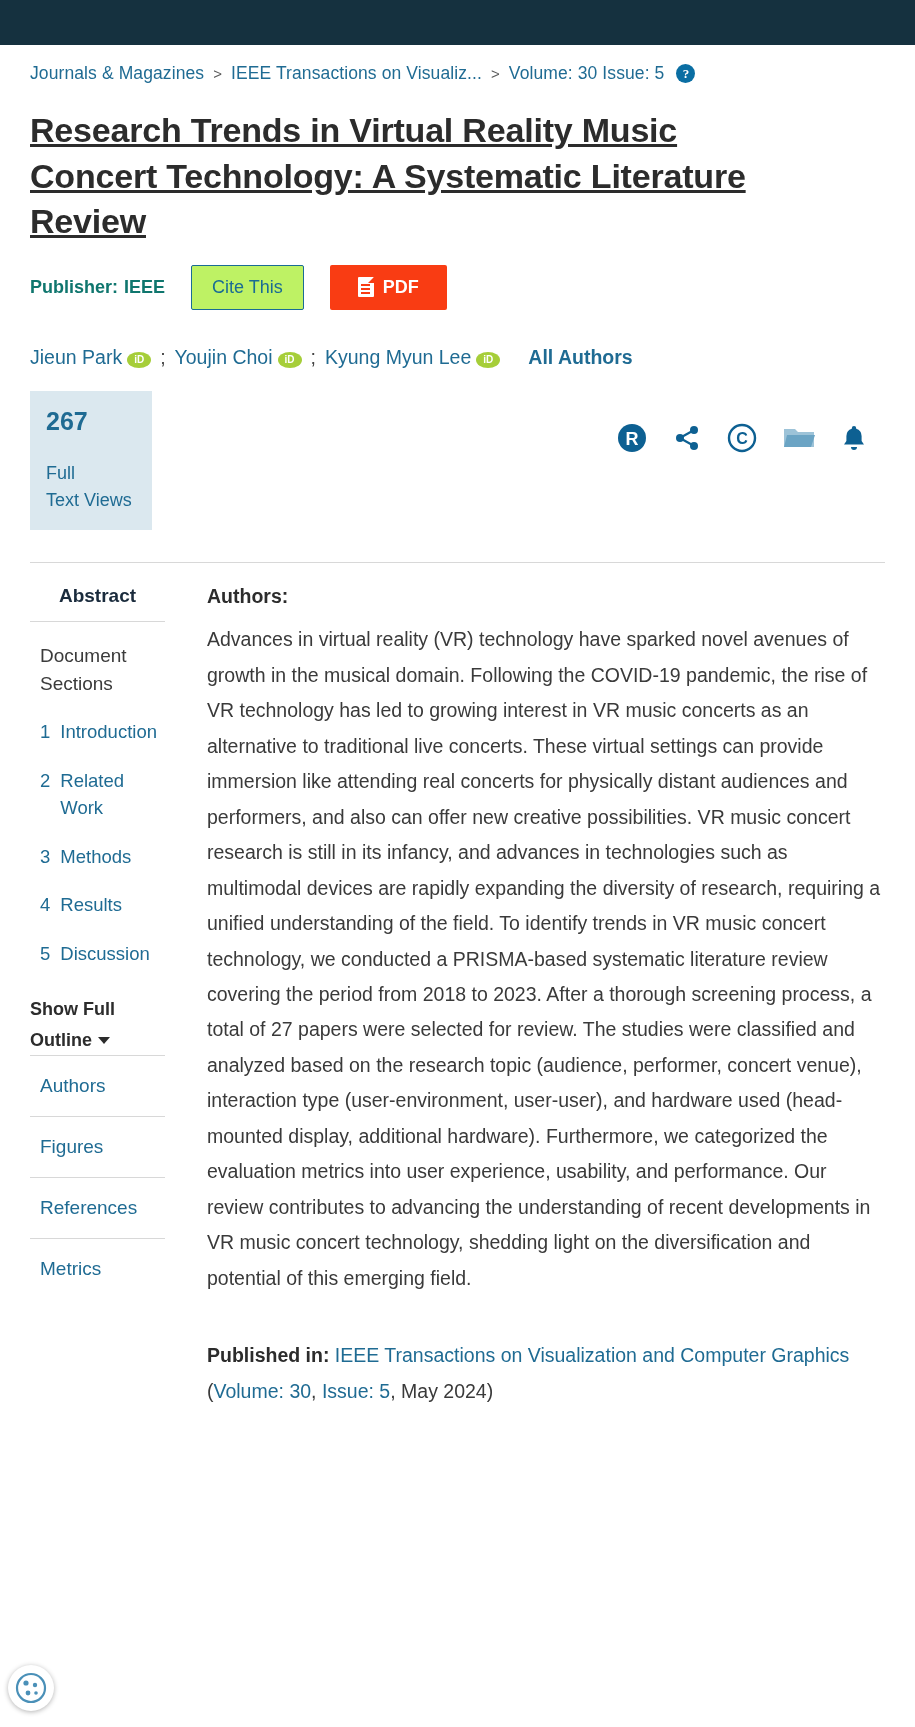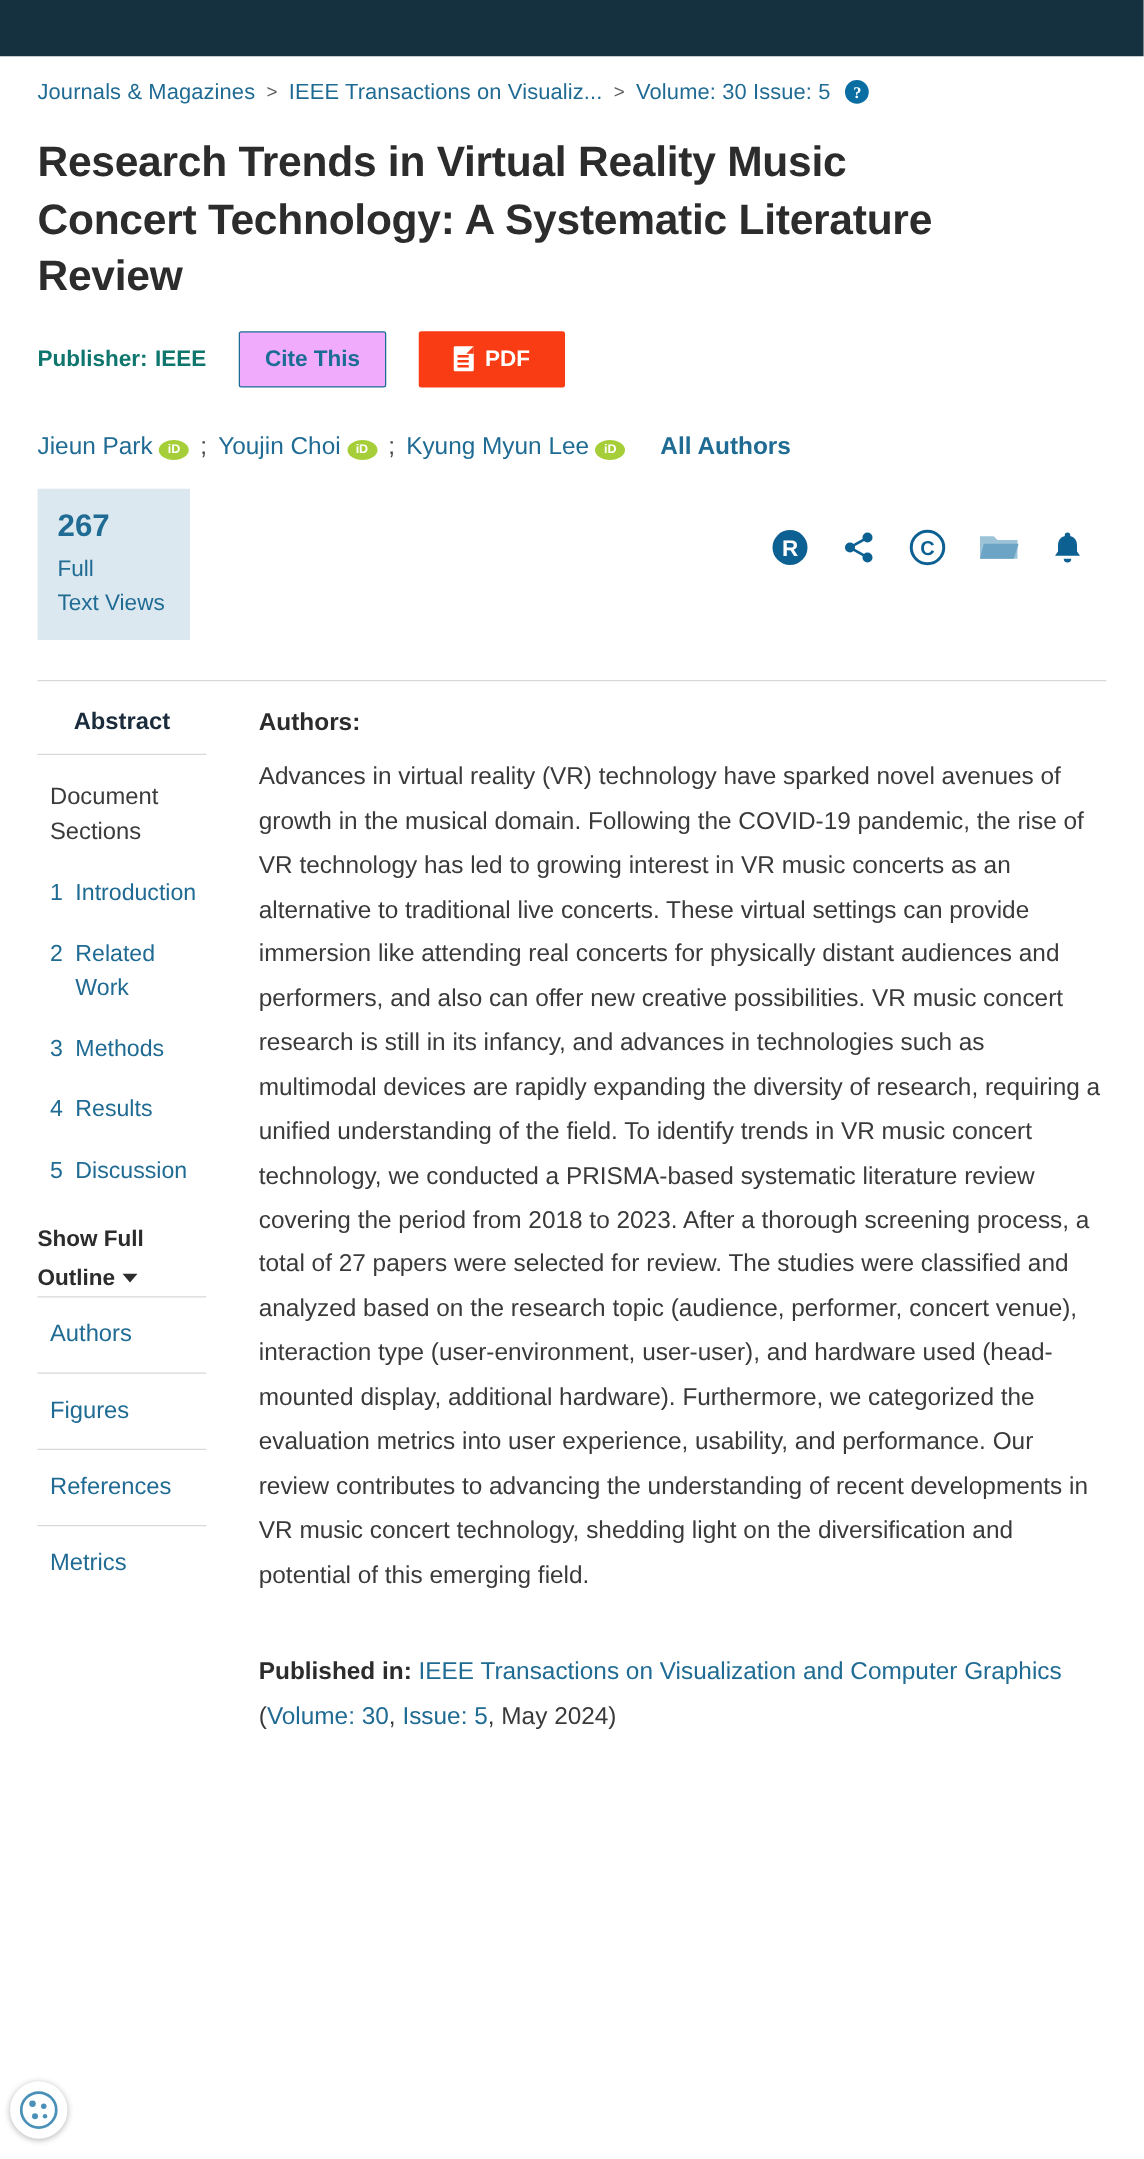--- a/index.html
+++ b/index.html
@@ -59,42 +59,43 @@
 
   
   .doc-title {
     margin: 24px 30px 0 30px;
     font-size: 34px;
     line-height: 1.34;
     font-weight: bold;
     color: #2c2c2c;
     letter-spacing: -.2px;
     max-width: 760px;
+    text-decoration: underline;
   }
 
   
   .pub-row {
     display: flex;
     align-items: center;
     margin: 20px 0 0 30px;
     gap: 26px;
   }
   .publisher {
     font-size: 18px;
     font-weight: bold;
     color: #0f766e;
     white-space: nowrap;
   }
   .publisher .pub-name { margin-left: 6px; }
   .cite-btn {
     border: 1px solid #1a6c94;
-    background: #f0abfc;
+    background: #bef264;
     color: #1a6c94;
     font-size: 18px;
-    font-weight: bold;
+    font-weight: normal;
     padding: 11px 20px;
     border-radius: 2px;
     cursor: pointer;
     font-family: "Liberation Sans", sans-serif;
   }
   .pdf-btn {
     background: #f93c13;
     color: #fff;
     font-size: 18px;
     font-weight: bold;
@@ -177,21 +178,21 @@
     padding: 12px 16px 16px 16px;
     width: 90px;
     line-height: 1.5;
     cursor: pointer;
   }
   .views-count {
     font-size: 25px;
     font-weight: bold;
     color: #1f6b93;
     display: block;
-    margin-bottom: 2px;
+    margin-bottom: 20px;
   }
   .views-label {
     font-size: 18px;
     color: #1f6b93;
     display: block;
   }
   .icon-row {
     display: flex;
     align-items: center;
     gap: 26px;

